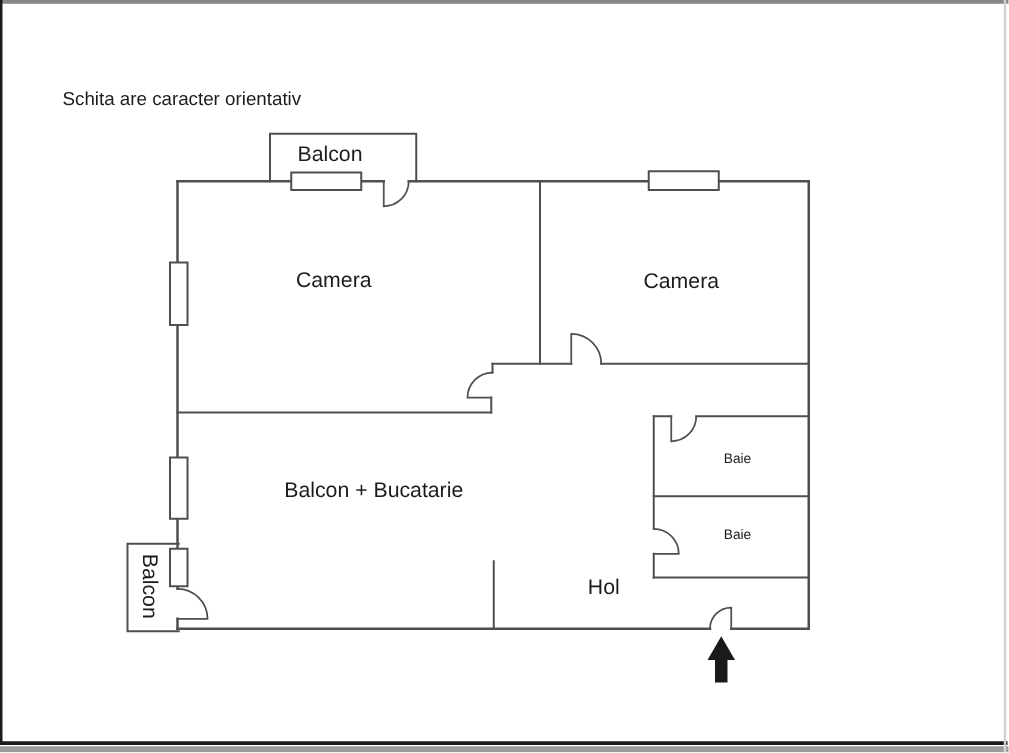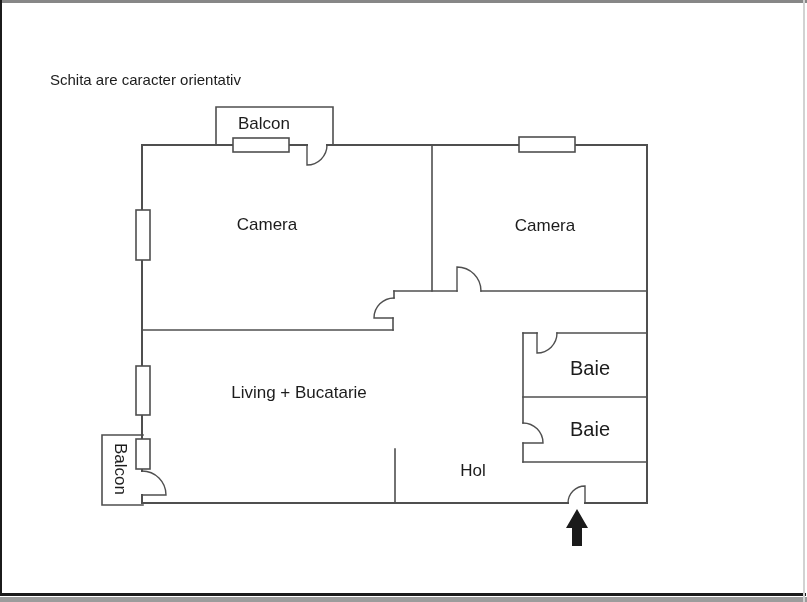--- a/index.html
+++ b/index.html
@@ -20,21 +20,21 @@
     line-height:1;
   }
   .lbl-note{
     transform:none;
     font-size:15px;
   }
   .lbl-vertical{
     writing-mode:vertical-rl;
     transform:translate(-50%,-50%);
   }
-  .lbl-small{font-size:20px;}
+  .lbl-small{font-size:11px;}
   
   .frame{position:absolute;}
   .frame-top{left:0;top:0;width:807px;height:3px;background:#878787;}
   .frame-left{left:0;top:0;width:2px;height:596px;background:#1b1b1b;}
   .frame-bottom-line{left:0;top:593px;width:806px;height:3px;background:#1b1b1b;}
   .frame-bottom-gray{left:0;top:597px;width:807px;height:5px;background:#9c9c9c;}
   .frame-right{left:803px;top:0;width:2px;height:602px;background:#d2d2d2;}
 </style>
 </head>
 <body>
@@ -102,23 +102,23 @@
   </svg>
 
   <div class="lbl lbl-note" style="left:50px;top:72px;">Schita are caracter orientativ</div>
 
   <div class="lbl" style="left:264px;top:123px;">Balcon</div>
 
   <div class="lbl" style="left:267px;top:224px;">Camera</div>
 
   <div class="lbl" style="left:545px;top:225px;">Camera</div>
 
-  <div class="lbl" style="left:299px;top:392px;">Living + Bucatarie</div>
+  <div class="lbl" style="left:299px;top:392px;">Balcon + Bucatarie</div>
 
-  <div class="lbl" style="left:473px;top:470px;">Hol</div>
+  <div class="lbl" style="left:483px;top:470px;">Hol</div>
 
   <div class="lbl lbl-small" style="left:590px;top:368px;">Baie</div>
 
   <div class="lbl lbl-small" style="left:590px;top:429px;">Baie</div>
 
   <div class="lbl lbl-vertical" style="left:120px;top:469px;">Balcon</div>
 
 </div>
 
 </body></html>

